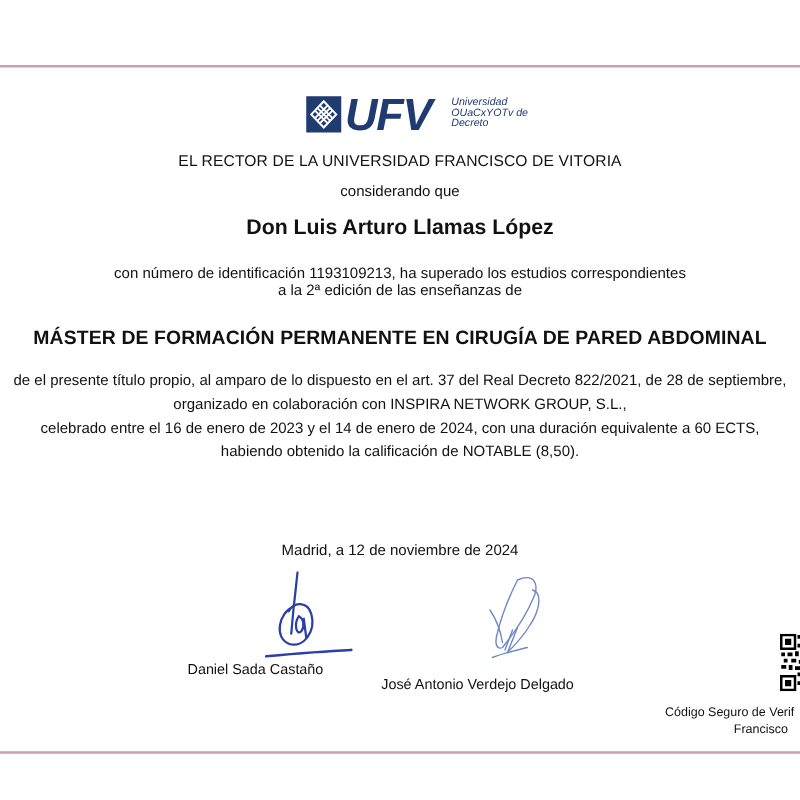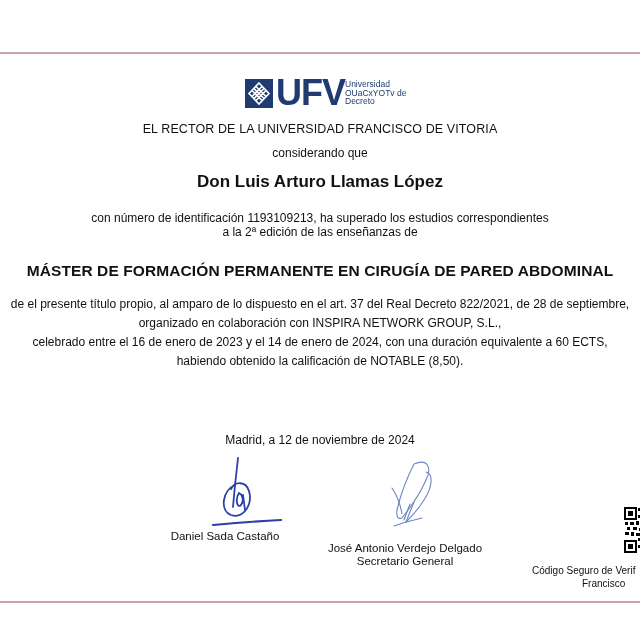--- a/index.html
+++ b/index.html
@@ -3,39 +3,39 @@
 <meta charset="utf-8">
 <style>
   html, body { margin:0; padding:0; }
   body { width:640px; height:640px; background:#ffffff; position:relative; overflow:hidden;
          font-family:"Liberation Sans", "DejaVu Sans", sans-serif; color:#111; }
   .rule { position:absolute; left:0; width:640px; height:2px; background:#c9a0b4; }
   .rule.top { top:52px; }
   .rule.bottom { top:601px; }
   .center-line { position:absolute; left:-200px; width:1040px; text-align:center; white-space:nowrap; }
 
-  .logo { position:absolute; left:245px; top:77px; height:32px; display:flex; align-items:center; }
+  .logo { position:absolute; left:245px; top:77px; height:32px; display:flex; align-items:flex-start;font-style:italic; }
   .logo-mark { width:28px; height:29px; background:#1f3b70; position:relative; }
   .logo-mark svg { position:absolute; left:0; top:0; }
   .logo-letters { font-weight:bold; font-size:36px; color:#1f3b70; margin-left:3px; letter-spacing:-1px; line-height:30px; }
-  .logo-text { margin-left:0; font-size:8.5px; line-height:8.5px; color:#1f3b70; }
+  .logo-text { margin-left:16px; font-size:8.5px; line-height:8.5px; color:#1f3b70; }
 
   .heading { top:122px; font-size:12.5px; letter-spacing:0.1px; }
   .considering { top:146px; font-size:12px; }
   .name { top:172px; font-size:17px; font-weight:bold; }
   .para1 { top:211px; font-size:12px; line-height:14px; }
   .program { top:262px; font-size:15.5px; font-weight:bold; letter-spacing:0.1px; }
   .para2 { top:295px; font-size:12px; line-height:19px; }
   .place-date { top:433px; font-size:12px; }
 
   .sig { position:absolute; }
-  .signer { position:absolute; text-align:center; font-size:11.5px; line-height:13px; white-space:nowrap; }
+  .signer { position:absolute; font-size:11.5px; line-height:13px; white-space:nowrap; }
 
   .qr { position:absolute; left:624px; top:507px; width:24px; height:46px; }
-  .verify { position:absolute; left:532px; top:564px; font-size:10px; line-height:13px; white-space:nowrap; text-align:left; }
+  .verify { position:absolute; left:532px; top:564px; font-size:10px; line-height:13px; white-space:nowrap; text-align:center; }
 </style>
 </head>
 <body>
 
 <div class="rule top"></div>
 
 <div class="logo">
   <div class="logo-mark">
     <svg width="28" height="29" viewBox="0 0 28 29">
       <g stroke="#ffffff" stroke-width="1.6" fill="none">
@@ -89,21 +89,20 @@
     <path d="M12 30 C16 36 20 44 22 56 M30 46 L24 62 M34 44 L26 64"></path>
     <path d="M14 68 C24 64 34 62 42 60"></path>
   </g>
 </svg>
 
 <div class="signer" style="left:150px; top:530px; width:150px;">
   <div>Daniel Sada Castaño</div>
 </div>
 <div class="signer" style="left:305px; top:530px; width:200px;margin-top:12px;">
   <div>José Antonio Verdejo Delgado</div>
-  <div>Secretario General</div>
 </div>
 
 <svg class="qr" viewBox="0 0 24 46">
   <rect x="0" y="0" width="24" height="46" fill="#fff"></rect>
   <rect x="1" y="1" width="11" height="11" fill="none" stroke="#000" stroke-width="2"></rect>
   <rect x="4" y="4" width="5" height="5" fill="#000"></rect>
   <rect x="1" y="34" width="11" height="11" fill="none" stroke="#000" stroke-width="2"></rect>
   <rect x="4" y="37" width="5" height="5" fill="#000"></rect>
   <g fill="#000">
     <rect x="14" y="1" width="3" height="3"></rect>

